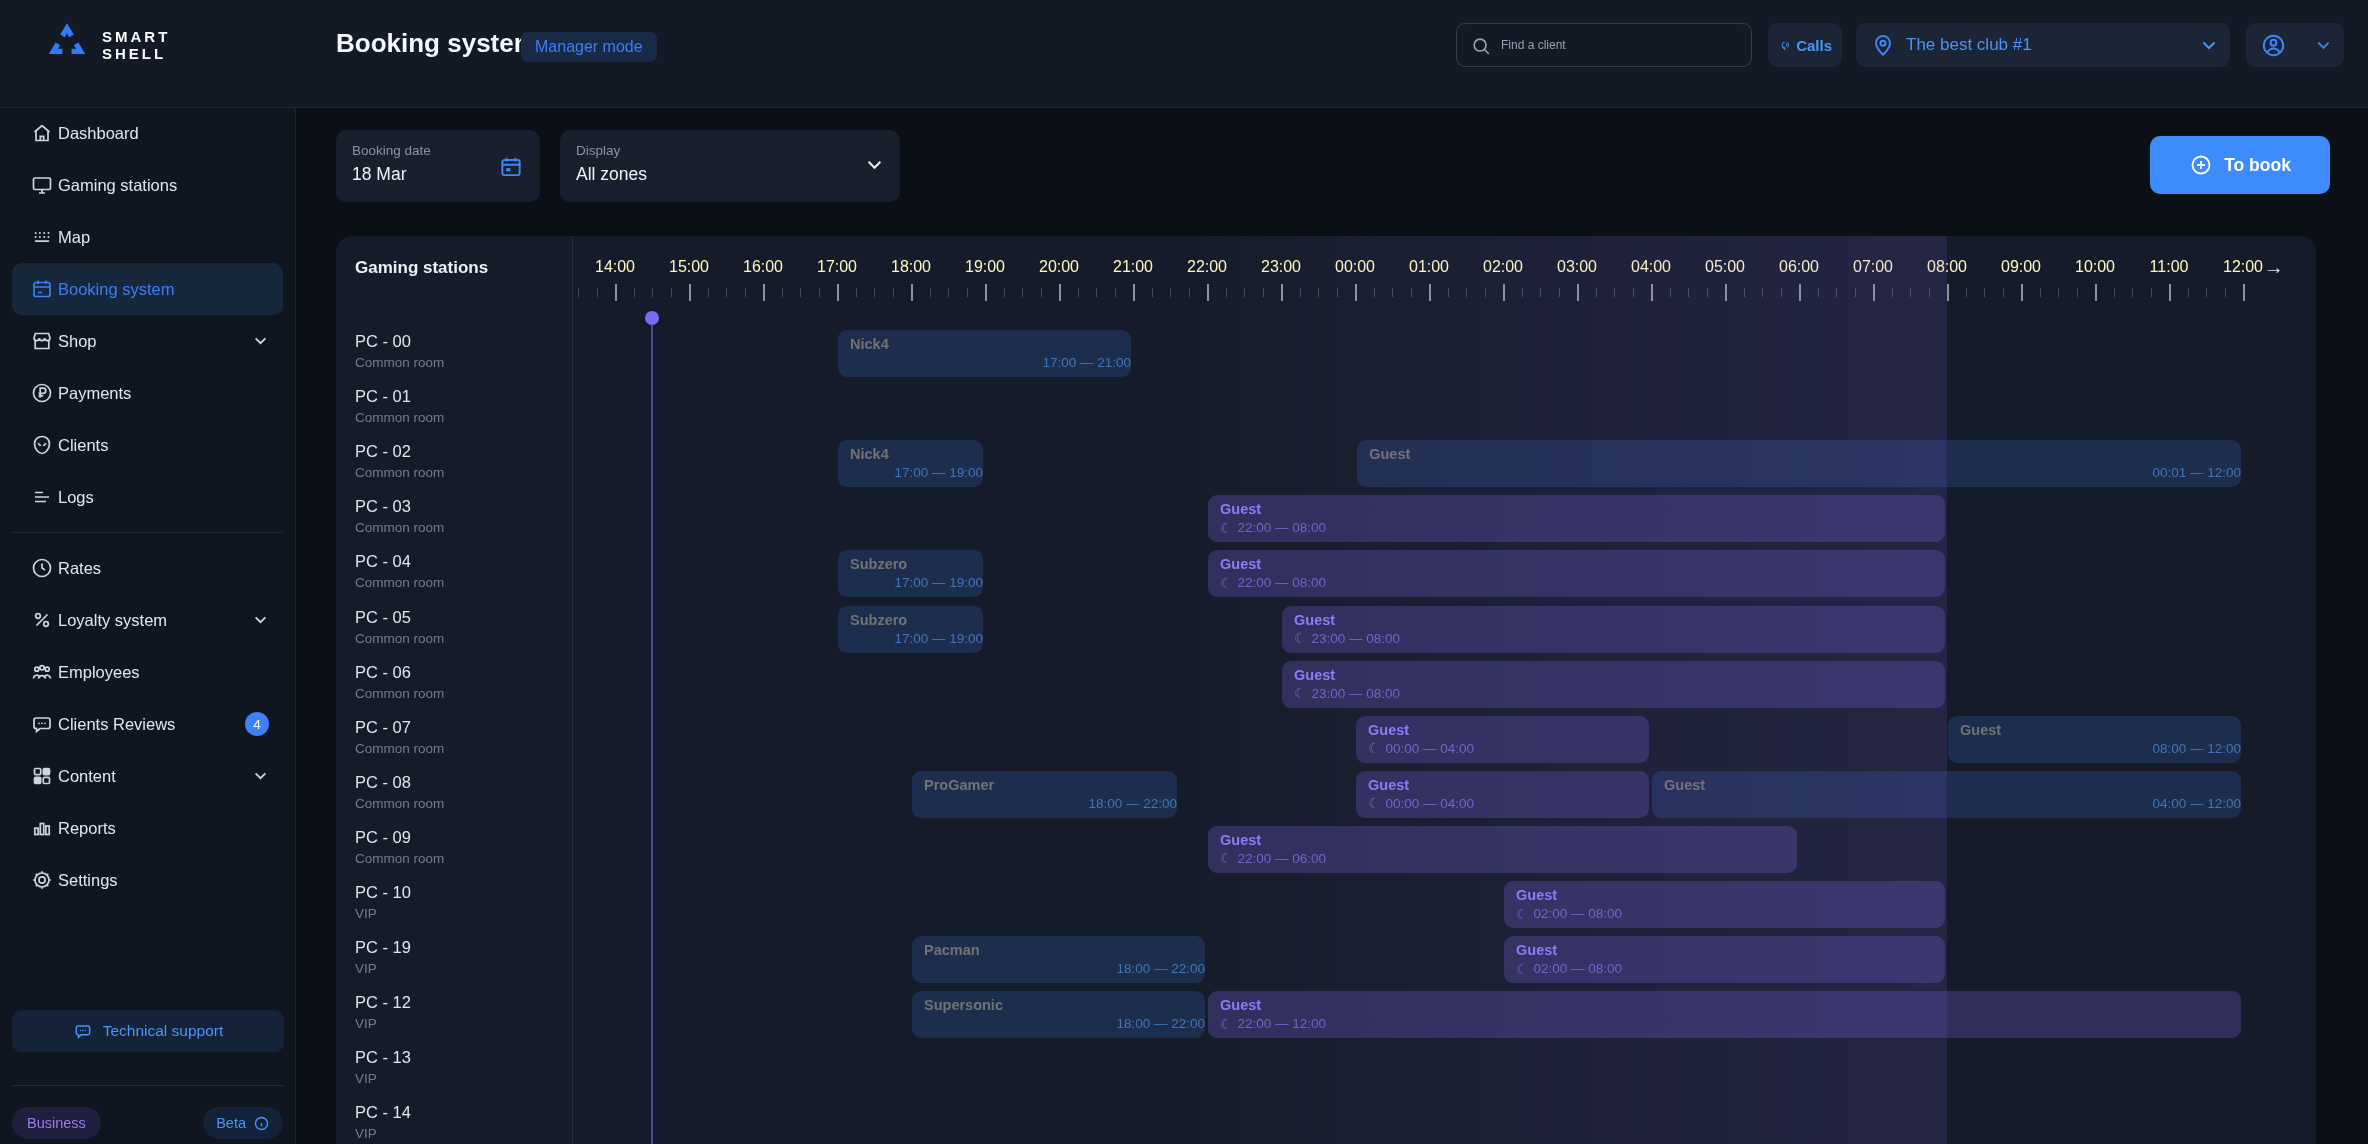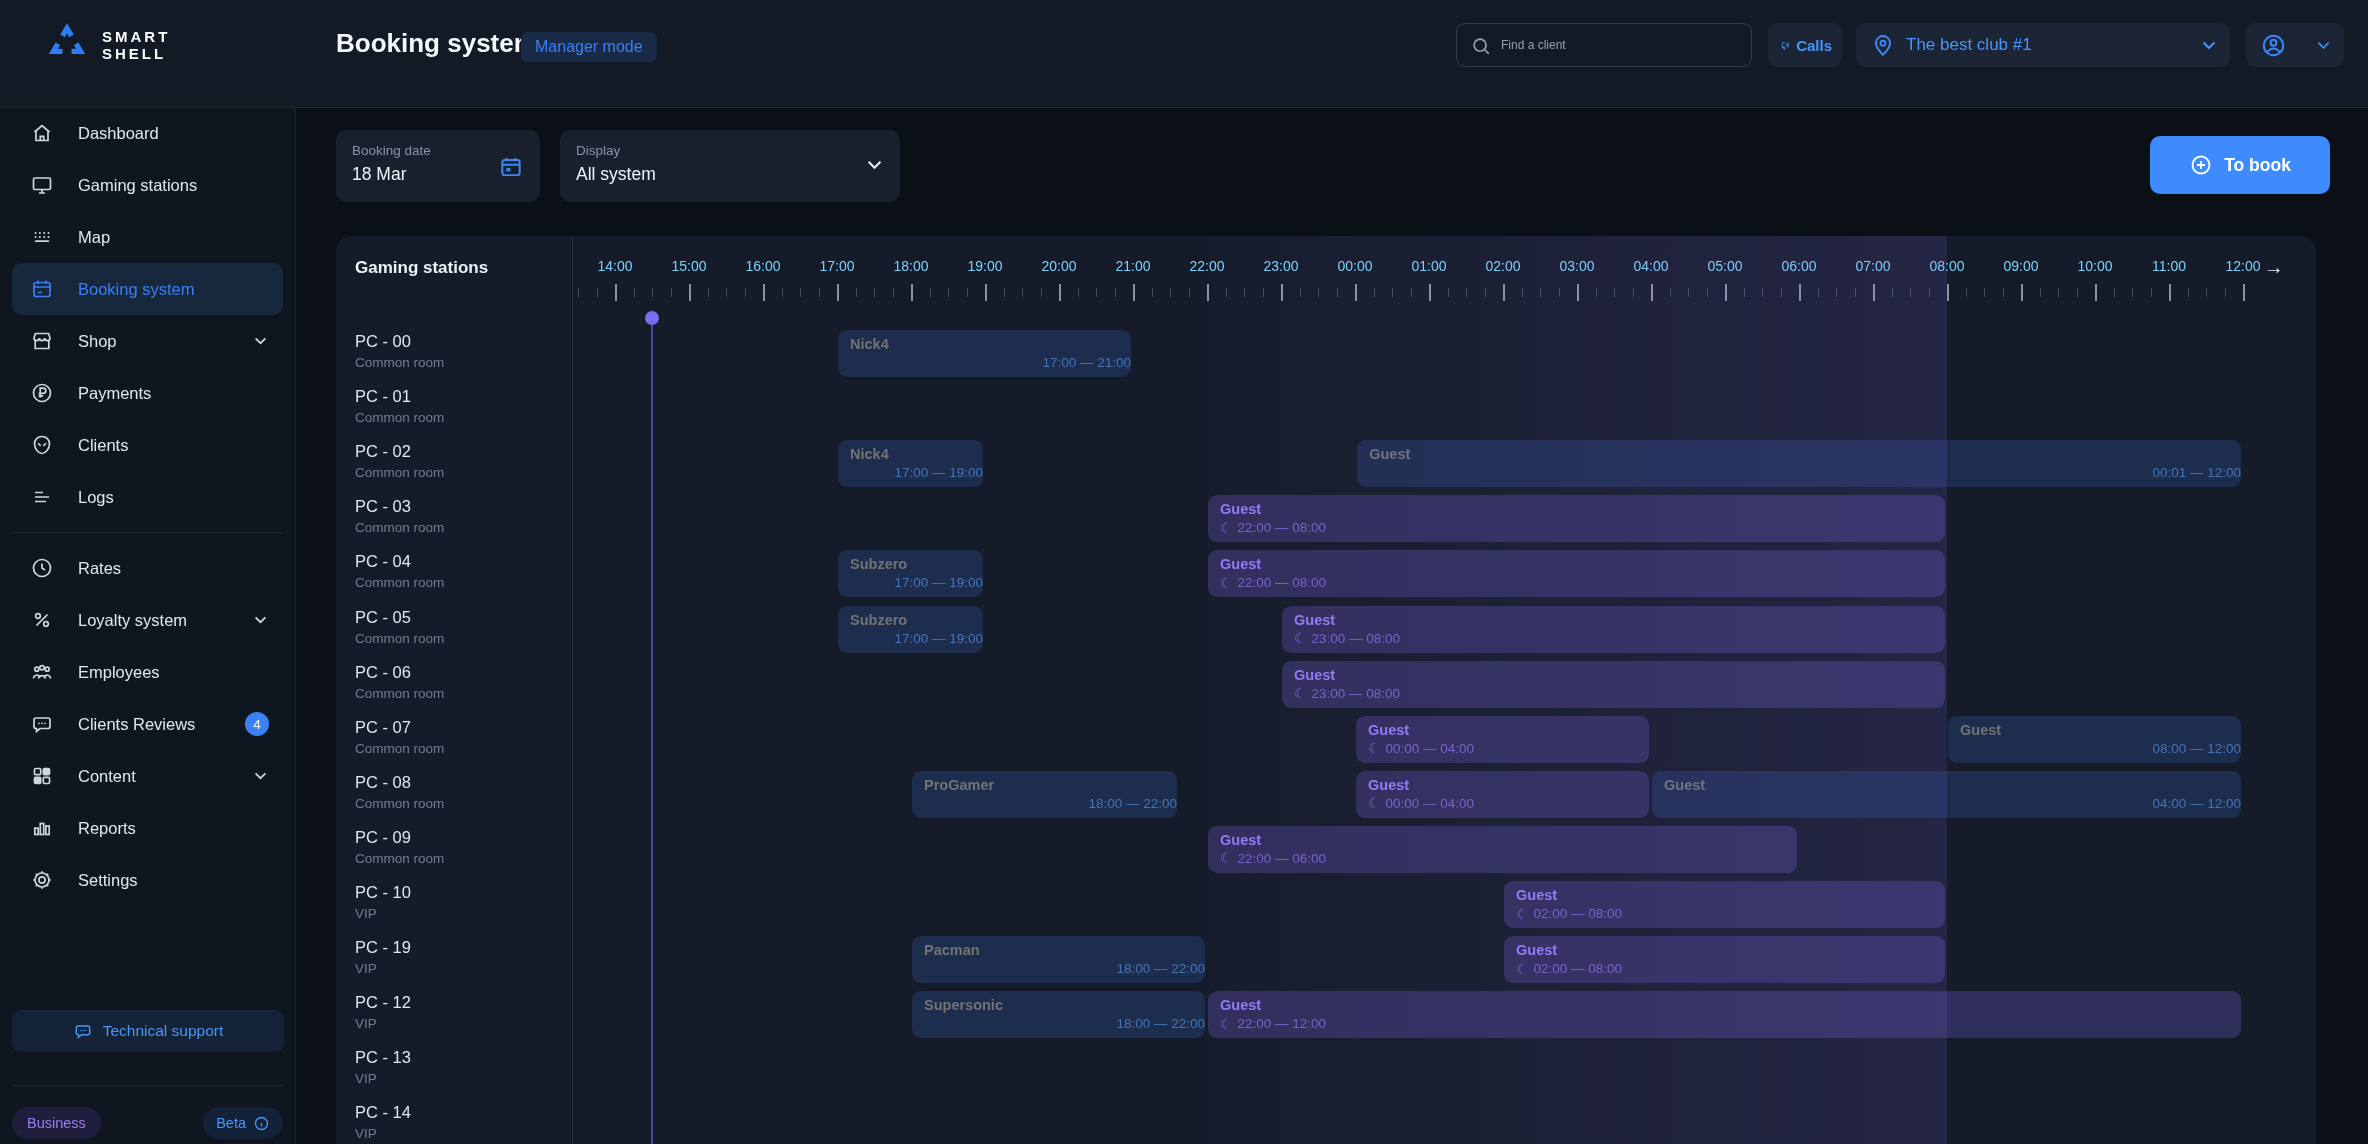--- a/index.html
+++ b/index.html
@@ -33,21 +33,21 @@
   .calls-btn span { color:#4896f8; font-size:15px; font-weight:bold; }
   .club-btn { left:1856px; width:374px; padding:0 14px; }
   .club-btn .club-label { color:#4b93f7; font-size:17px; margin-left:10px; flex:1; }
   .user-btn { left:2246px; width:98px; padding:0 14px; justify-content:space-between; }
 
   
   .sidebar { position:absolute; left:0; top:90px; width:296px; height:1054px;
     background:#10161f; border-right:1px solid #1b2230; z-index:10; }
   .nav { padding-top:17px; }
   .nav-item { position:relative; height:52px; margin:0 12px; padding:0 0 0 18px; border-radius:10px;
-    display:flex; align-items:center; gap:24px; cursor:pointer; color:#e2e7ee; font-size:16.5px; }
+    display:flex; align-items:center; gap:4px; cursor:pointer; color:#e2e7ee; font-size:16.5px; }
   .nav-item .ico { width:24px; height:24px; color:#cfd5dd; flex:0 0 24px; }
   .nav-item.active { background:#17273c; color:#3d7ef5; }
   .nav-item.active .ico { color:#3d7ef5; }
   .nav-item .lbl { flex:1; }
   .nav-item .chev { margin-right:16px; color:#cfd5dd; }
   .nav-badge { width:24px; height:24px; margin-right:14px; border-radius:50%; background:#3b82f6;
     color:#fff; font-size:13.5px; display:flex; align-items:center; justify-content:center; }
   .nav-divider { height:1px; background:#202836; margin:9px 12px; }
   .support-btn { position:absolute; left:12px; top:920px; width:272px; height:42px; border-radius:9px;
     background:#152339; color:#4896f8; font-size:15.5px; display:flex; align-items:center;
@@ -73,21 +73,21 @@
     font-family:"Liberation Sans", sans-serif;
     display:flex; align-items:center; justify-content:center; gap:11px; cursor:pointer; }
 
   
   .panel { position:absolute; left:40px; top:146px; width:1980px; height:908px;
     background:#151b28; border-radius:16px 16px 0 0; overflow:hidden; }
   .stations-header { position:absolute; left:19px; top:22px; font-size:17px; font-weight:bold; color:#edf0f5; }
   .v-divider { position:absolute; left:236px; top:0; width:1px; height:908px; background:#272e3c; }
   .night-band { position:absolute; top:0; height:908px; pointer-events:none; z-index:6;
     background:linear-gradient(90deg, rgba(139,110,250,0.02), rgba(139,110,250,0.13)); }
-  .hour-label { position:absolute; top:22px; transform:translateX(-50%); font-size:14px; color:#7dd3fc; white-space:nowrap; }
+  .hour-label { position:absolute; top:22px; transform:translateX(-50%); font-size:16px; color:#fef9c3; white-space:nowrap; }
   .axis-arrow { position:absolute; top:20px; font-size:20px; color:#e6eaf0; cursor:pointer; }
   .tick { position:absolute; background:#434b5b; width:1px; }
   .tick.major { background:#8b93a3; width:2px; top:48px; height:17px; }
   .tick.minor { top:52px; height:9px; }
   .station-row { position:absolute; left:19px; }
   .station-name { font-size:16.5px; color:#e2e7ee; margin-bottom:4px; }
   .station-zone { font-size:13.5px; color:#737c8c; }
   .booking { position:absolute; height:47px; border-radius:9px; z-index:4; cursor:pointer; padding:6px 0 0 12px; overflow:hidden; }
   .booking .b-name { font-size:14.5px; font-weight:bold; display:block; }
   .booking .b-time { font-size:13.5px; margin-top:3px; display:flex; align-items:center; gap:5px; white-space:nowrap; }
@@ -324,21 +324,21 @@
       <svg width="26" height="26" viewBox="0 0 24 24" fill="none" stroke="#3d86f6" stroke-width="1.8">
           <rect x="4" y="5.5" width="16" height="14" rx="2"></rect>
           <path d="M4 10 H20 M8 3.5 V7 M16 3.5 V7"></path>
           <rect x="7.5" y="13" width="4" height="3" fill="#3d86f6" stroke="none"></rect>
         </svg>
     </span>
   </div>
 
   <div class="ctrl-box display-box">
     <div class="c-label">Display</div>
-    <div class="c-value">All system</div>
+    <div class="c-value">All zones</div>
     <svg class="chev" width="15" height="10" viewBox="0 0 14 9" fill="none" stroke="#e9edf2" stroke-width="2">
         <path d="M1.5 1.5 L7 7 L12.5 1.5"></path>
       </svg>
   </div>
 
   <button class="book-btn">
     <svg width="24" height="24" viewBox="0 0 24 24" fill="none" stroke="#ffffff" stroke-width="1.8">
         <circle cx="12" cy="12" r="8.5"></circle>
         <path d="M12 8 V16 M8 12 H16"></path>
       </svg>

